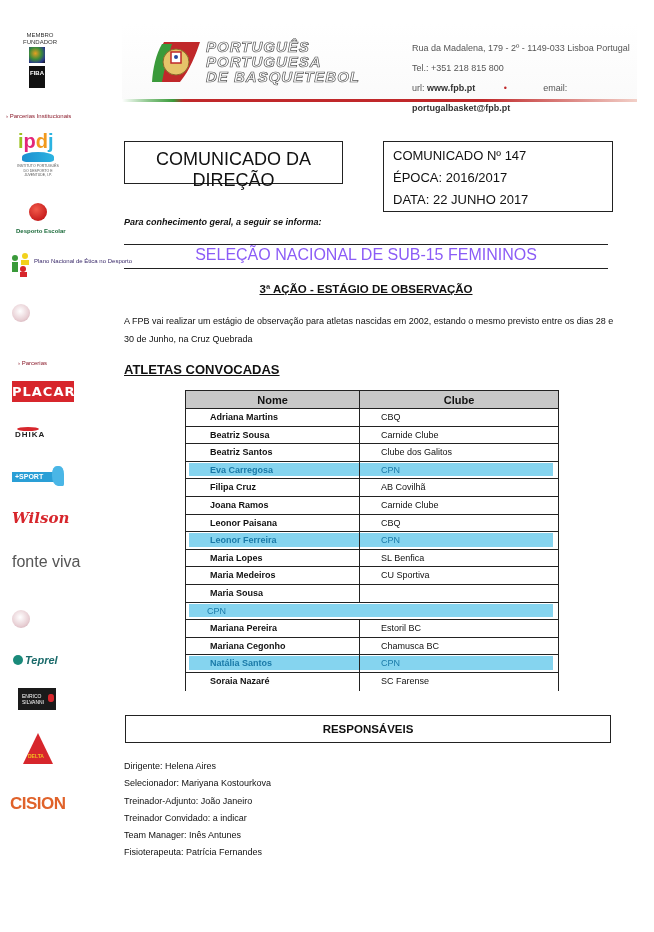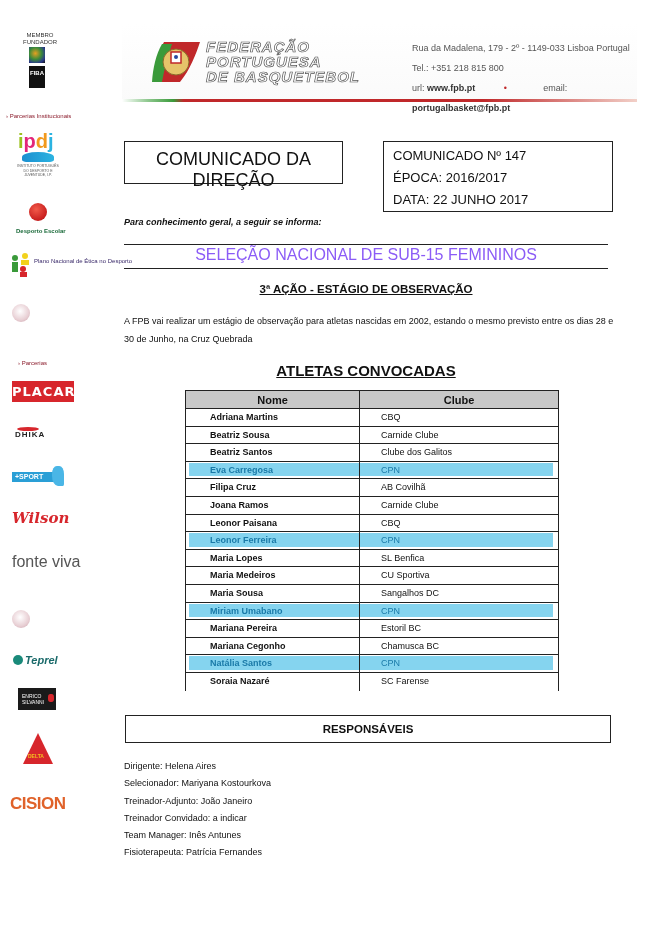--- a/index.html
+++ b/index.html
@@ -48,21 +48,21 @@
 
   
   .box { position:absolute; border:1px solid #222; box-sizing:border-box; }
   .box-dir { left:124px; top:141px; width:219px; height:43px; text-align:center; font-size:18px; padding-top:7px; }
   .box-com { left:383px; top:141px; width:230px; height:71px; font-size:13px; line-height:22px; padding:3px 0 0 9px; }
   .intro { position:absolute; left:124px; top:217px; font-size:9px; font-weight:bold; font-style:italic; }
   .rule { position:absolute; left:124px; width:484px; height:1px; background:#222; }
   .title { position:absolute; left:124px; top:246px; width:484px; text-align:center; font-size:16px; color:#8b5cf6; }
   .subtitle { position:absolute; left:124px; top:283px; width:484px; text-align:center; font-size:11.5px; font-weight:bold; text-decoration:underline; }
   .para { position:absolute; left:124px; top:312px; width:490px; font-size:9px; line-height:18px; }
-  .atletas-h { position:absolute; left:124px; top:362px; width:484px; text-align:center; font-size:15px; font-weight:bold; text-decoration:underline; }
+  .atletas-h { position:absolute; left:124px; top:362px; width:484px; text-align:left; font-size:13px; font-weight:bold; text-decoration:underline; }
 
   
   .tbl { position:absolute; left:185px; top:390px; width:372px; }
   .row { position:relative; height:17.6px; border-bottom:1px solid #222; box-sizing:border-box; display:flex; font-size:9px; line-height:16px; }
   .row.head { background:#c8c8c8; font-size:11px; font-weight:bold; height:19px; line-height:18px; border-top:1px solid #222; }
   .tbl { border-left:1px solid #222; border-right:1px solid #222; }
   .c1 { width:174px; border-right:1px solid #222; box-sizing:border-box; padding-left:24px; font-weight:bold; }
   .c2 { flex:1; padding-left:21px; }
   .head .c1, .head .c2 { text-align:center; padding-left:0; }
   .row.hl .hlbar { position:absolute; left:3px; right:5px; top:1px; bottom:2px; background:#85d4ef; }
@@ -124,21 +124,21 @@
 
 <div class="header"></div>
 <svg class="fpb-emblem" viewBox="0 0 52 44">
   <path d="M14 2 L50 2 C46 14 40 30 30 42 L4 42 C6 28 8 12 14 2 Z" fill="#c0282a"></path>
   <path d="M12 4 L22 4 C18 16 14 30 12 42 L2 42 C3 28 6 14 12 4 Z" fill="#3a9a3a"></path>
   <circle cx="26" cy="22" r="13" fill="#e6c46a" stroke="#8a6a2a" stroke-width="1"></circle>
   <rect x="21" y="12" width="10" height="11" fill="#fff" stroke="#c0282a" stroke-width="1.5"></rect>
   <circle cx="26" cy="17" r="2" fill="#2a4aa0"></circle>
 </svg>
 <div class="fpb-name">
-  <div>FEDERAÇÃO</div>
+  <div>PORTUGUÊS</div>
   <div>PORTUGUESA</div>
   <div>DE BASQUETEBOL</div>
 </div>
 <div class="fpb-addr">
   <div>Rua da Madalena, 179 - 2º - 1149-033 Lisboa Portugal</div>
   <div>Tel.: +351 218 815 800</div>
   <div>
     <span>url: </span><b>www.fpb.pt</b>
     <span style="color:#c0282a;margin:0 34px 0 26px;">•</span>
     <span>email: </span><b>portugalbasket@fpb.pt</b>
@@ -208,25 +208,23 @@
       <div class="row">
         <div class="c1">Maria Lopes</div>
         <div class="c2">SL Benfica</div>
       </div>
       <div class="row">
         <div class="c1">Maria Medeiros</div>
         <div class="c2">CU Sportiva</div>
       </div>
       <div class="row">
         <div class="c1">Maria Sousa</div>
-        <div class="c2">Sangalhos DC</div>
-      </div>
-      <div class="row hl">
-        <div class="hlbar" style="background: rgb(133, 212, 239);"></div>
-        <div class="c1">Miriam Umabano</div>
+      </div>
+      <div class="row hl">
+        <div class="hlbar" style="background: rgb(133, 212, 239);"></div>
         <div class="c2">CPN</div>
       </div>
       <div class="row">
         <div class="c1">Mariana Pereira</div>
         <div class="c2">Estoril BC</div>
       </div>
       <div class="row">
         <div class="c1">Mariana Cegonho</div>
         <div class="c2">Chamusca BC</div>
       </div>

